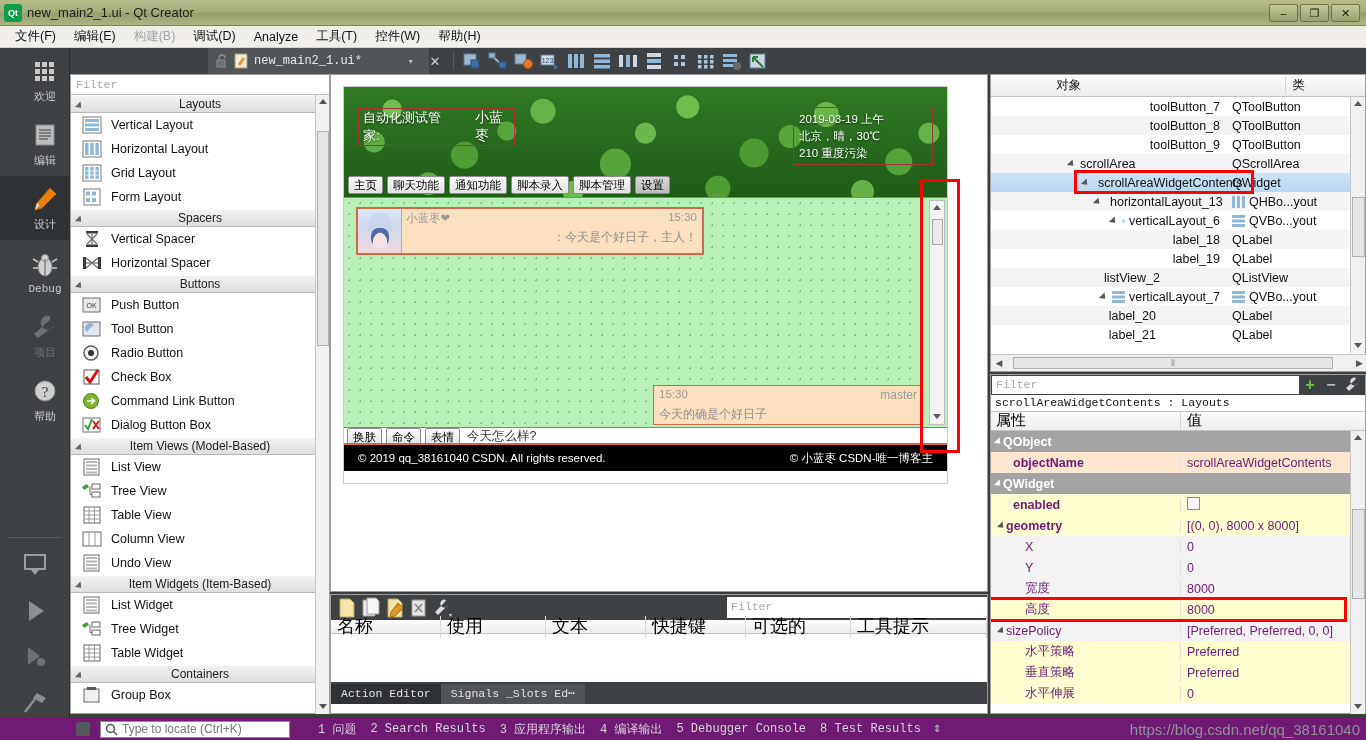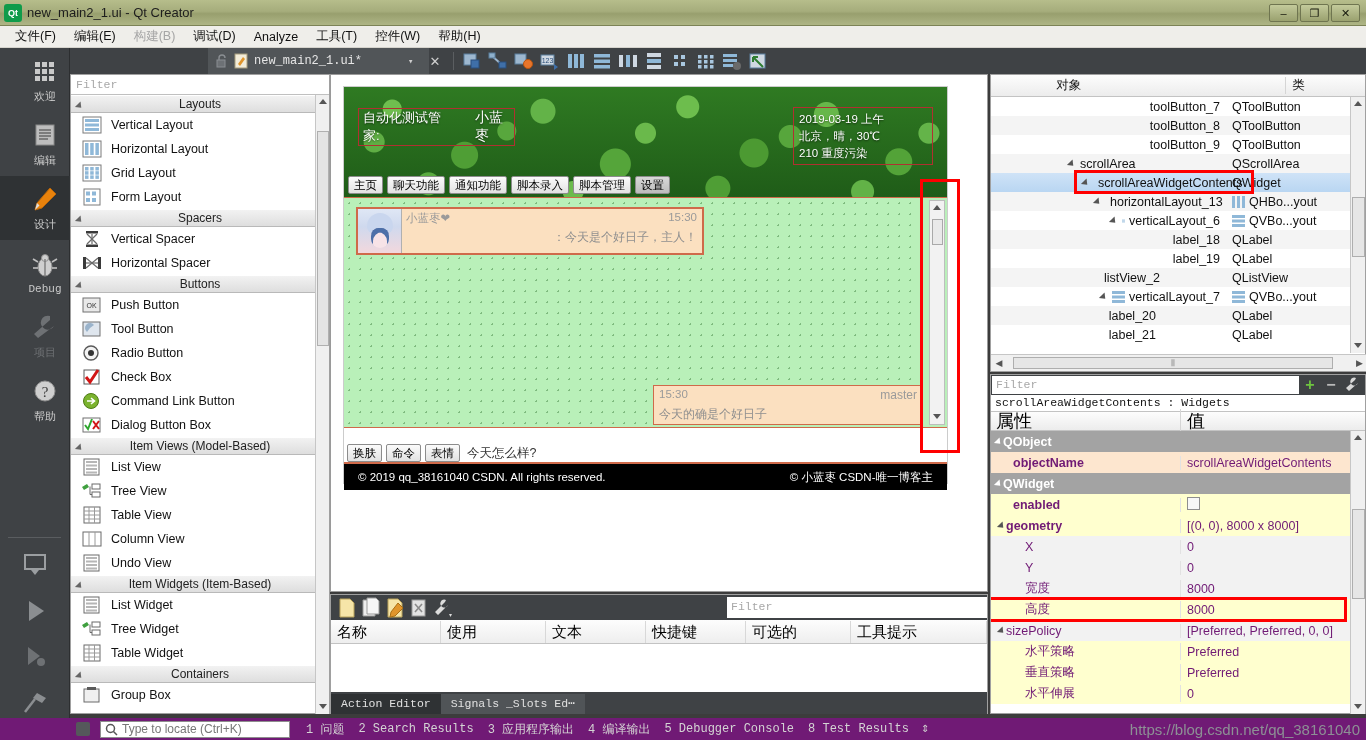--- a/index.html
+++ b/index.html
@@ -200,22 +200,22 @@
   .msg-right .rname { position: absolute; right: 5px; top: 2px; color: #9a9a9a; font-size: 12px; }
   .msg-right .rtext { position: absolute; left: 5px; top: 20px; color: #8f8f8f; font-size: 12px; }
 
   .vscroll-form {
     position: absolute; right: 2px; top: 2px; width: 16px; bottom: 2px;
     background: #f2f2f2; border: 1px solid #bdbdbd;
   }
   .vscroll-form .vf-thumb { position:absolute; left:2px; top:18px; width:11px; height:26px; background:#e9e9e9; border:1px solid #a9a9a9; }
 
   .inputrow {
-    position: relative; height: 35px; background: #fff;
-    border-top: 1px solid #cf6a4a; display: flex; align-items: flex-end; padding-left: 3px; gap: 4px;
+    position: relative; height: 16px; background: #fff;
+    border-top: 1px solid #cf6a4a; display: flex; align-items: flex-start; padding-left: 3px; gap: 4px;
   }
   .ibtn {
     background: linear-gradient(to bottom,#fbfbfb,#e2e2e2);
     border: 1px solid #8c8c8c; border-radius: 2px;
     font-size: 11.5px; color: #000; padding: 1px 5px; line-height: 14px;
   }
   .iph { font-size: 12.5px; color: #333; margin-left: 3px; }
   .footer {
     position: relative; height: 28px; background: #000; color: #fff;
     border-top: 2px solid #cf6a4a;
@@ -263,21 +263,21 @@
     font-family: "Liberation Mono", monospace; font-size: 11.5px; color: #a8a8a8; padding: 2px 0 0 4px;
   }
   .pe-plus { color: #6ec440; font-size: 16px; font-weight: bold; width: 22px; text-align: center; }
   .pe-minus { color: #b9b9b9; font-size: 16px; font-weight: bold; width: 20px; text-align: center; }
   .pe-wrench { width: 24px; text-align: center; }
   .pe-objname {
     height: 17px; border-bottom: 1px solid #c3c3c3; background: #fff;
     font-family: "Liberation Mono", monospace; font-size: 11.5px; color: #111; padding: 1px 0 0 4px;
   }
   .pe-head { display: flex; height: 19px; background: linear-gradient(to bottom,#fdfdfd,#ececec);
-             border-bottom: 1px solid #c3c3c3; font-size: 18px; align-items: center; }
+             border-bottom: 1px solid #c3c3c3; font-size: 15px; align-items: flex-end; }
   .pe-head .h1 { width: 190px; padding-left: 5px; border-right: 1px solid #d5d5d5; }
   .pe-head .h2 { padding-left: 6px; }
   .pe-rows { position: relative; height: 283px; overflow: hidden; }
   .pe-row { display: flex; height: 21px; align-items: center; font-size: 12.5px; color: #701a75; }
   .pe-row .k { width: 190px; padding-left: 5px; border-right: 1px solid #e2e2e2; display: flex; align-items: center; }
   .pe-row .v { flex: 1; padding-left: 6px; white-space: nowrap; overflow: hidden; }
   .pe-group { background: #a3a3a3; color: #fff; font-weight: bold; }
   .pe-group .k { border-right: none; }
   .pe-y { background: #ffffcf; }
   .pe-o { background: #fde6cf; }
@@ -290,41 +290,41 @@
 
   
   .actioned {
     position: absolute; left: 330px; top: 594px; width: 658px; height: 120px;
     background: #fff; border: 1px solid #a0a0a0;
   }
   .ae-toolbar { display: flex; height: 25px; background: #3f4245; align-items: center; padding-left: 4px; }
   .ae-ic { width: 24px; height: 22px; }
   .ae-filter { margin-left: auto; width: 260px; height: 21px; background: #fff;
                font-family: "Liberation Mono", monospace; font-size: 11.5px; color: #a8a8a8; padding: 3px 0 0 4px; }
-  .ae-head { display: flex; height: 24px; background: linear-gradient(to bottom,#fdfdfd,#eeeeee);
-             border-bottom: 1px solid #c3c3c3; font-size: 15px; align-items: center; }
+  .ae-head { display: flex; height: 14px; background: linear-gradient(to bottom,#fdfdfd,#eeeeee);
+             border-bottom: 1px solid #c3c3c3; font-size: 18px; align-items: center; }
   .ae-head div { border-right: 1px solid #d8d8d8; padding-left: 6px; height: 22px; line-height: 21px; }
   .ae-body { height: 48px; background: #fff; }
   .ae-tabs { display: flex; height: 22px; background: #3f4245; align-items: flex-end; }
   .ae-tab { height: 20px; padding: 0 10px; font-family: "Liberation Mono", monospace; font-size: 11.5px;
             color: #e0e0e0; line-height: 20px; }
   .ae-tab.sel { background: #2f3234; }
   .ae-tab.alt { background: #505457; }
 
   
   .statusbar {
     position: absolute; left: 0; bottom: 0; width: 1366px; height: 22px;
     background: #701a75; display: flex; align-items: center; color: #d4d4d4;
   }
   .sb-toggle { width: 14px; height: 14px; background: #55585b; margin-left: 76px; border-radius: 2px; }
   .sb-locate {
     width: 190px; height: 17px; margin-left: 10px; background: #fff; border: 1px solid #8e8e8e;
     display: flex; align-items: center; padding-left: 4px; color: #777; font-size: 12px;
   }
-  .sb-items { display: flex; align-items: center; gap: 14px; margin-left: 16px;
+  .sb-items { display: flex; align-items: center; gap: 14px; margin-left: 28px;
               font-family: "Liberation Mono", monospace; font-size: 12px; }
   .sb-updown { margin-left: 12px; color: #cfcfcf; font-size: 10px; line-height: 8px; }
   .watermark { margin-left: auto; margin-right: 6px; color: #8d9095; font-size: 15px; }
 </style>
 </head>
 <body>
 
 <div id="app">
 
   <div class="titlebar">
@@ -1033,21 +1033,21 @@
     <div class="pe-filterbar">
       <div class="pe-filter">Filter</div>
       <div class="pe-plus">+</div>
       <div class="pe-minus">−</div>
       <div class="pe-wrench">
         <svg width="16" height="16" viewBox="0 0 16 16">
           <path d="M11 2 a4 4 0 1 0 2 5 L4 15 L1 12 L10 4 Z" fill="#d8d8d8"></path>
         </svg>
       </div>
     </div>
-    <div class="pe-objname">scrollAreaWidgetContents : Widgets</div>
+    <div class="pe-objname">scrollAreaWidgetContents : Layouts</div>
     <div class="pe-head">
       <div class="h1">属性</div>
       <div class="h2">值</div>
     </div>
     <div class="pe-rows">
 
       <div class="pe-row pe-group">
         <div class="k">
             <span class="tri" style="border-left-color:#fff"></span>
           <span>QObject</span>

